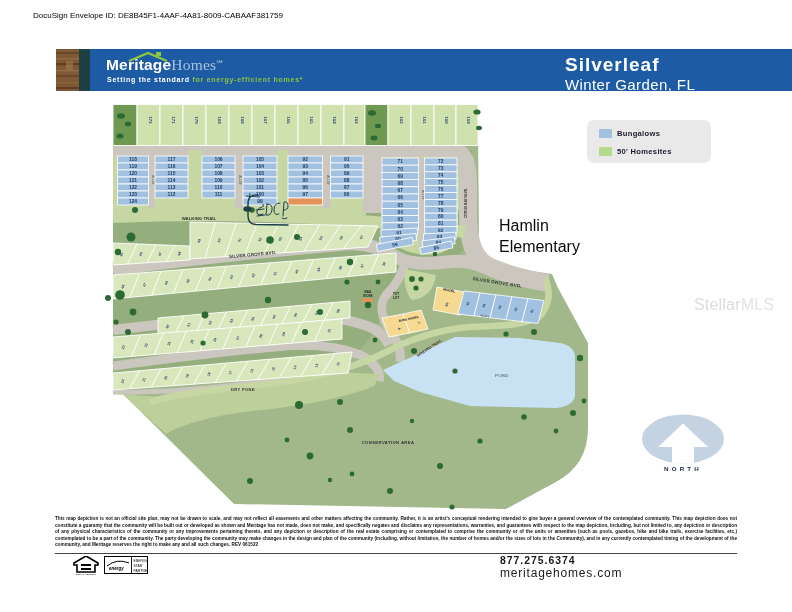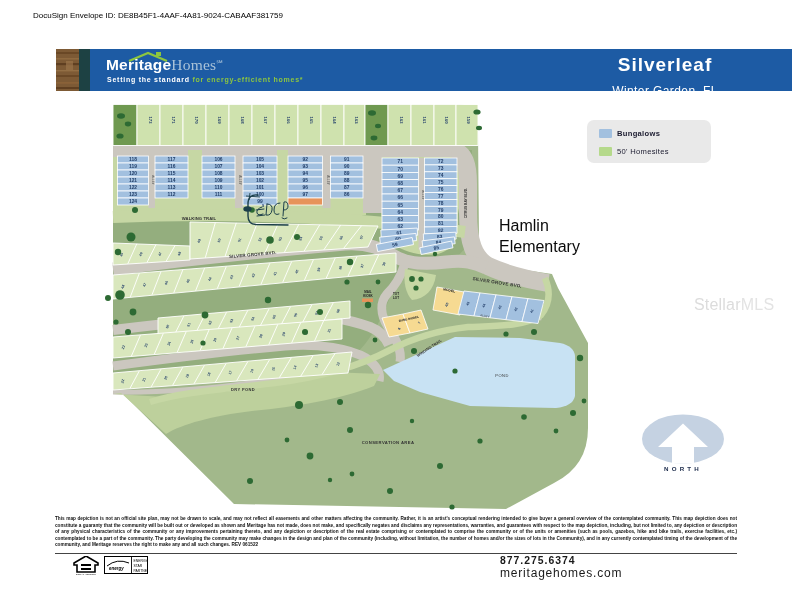--- a/index.html
+++ b/index.html
@@ -3,21 +3,21 @@
 <meta charset="utf-8">
 <style>
 html,body{margin:0;padding:0;background:#fff;width:792px;height:612px;overflow:hidden}
 *{box-sizing:border-box}
 body{font-family:"Liberation Sans",sans-serif;position:relative}
 .abs{position:absolute}
 </style>
 </head>
 <body>
 
-<div class="abs" style="left:33px;top:11px;font-size:8px;color:#000">DocuSign Envelope ID: DE8B45F1-4AAF-4A81-9024-CABAAF381759</div>
+<div class="abs" style="left:33px;top:11px;font-size:8px;color:#000">DocuSign Envelope ID: DE8B45F1-4AAF-4A81-8009-CABAAF381759</div>
 
 <div class="abs" style="left:56px;top:49px;width:748px;height:42px;background:#1d5ba4">
 
 <svg width="34" height="42" viewBox="0 0 34 42" style="position:absolute;left:0;top:0">
 <rect width="34" height="42" fill="#7d5a35"></rect>
 <rect y="3" width="34" height="2" fill="#6a4826"></rect>
       <rect y="9" width="34" height="1.6" fill="#8f6a40"></rect>
 <rect y="14" width="34" height="2.2" fill="#5f3f21"></rect>
       <rect y="21" width="34" height="1.4" fill="#936f45"></rect>
 <rect y="26" width="34" height="2" fill="#6a4826"></rect>
@@ -30,33 +30,33 @@
 
 <svg width="40" height="12" viewBox="0 0 40 12" style="position:absolute;left:72px;top:2px">
 <path d="M1,10 L20,2 L39,10" stroke="#8dc63f" stroke-width="2.4" fill="none"></path>
 <rect x="28" y="1" width="5" height="4" fill="#8dc63f"></rect>
 </svg>
 
 <div class="abs" style="left:50px;top:7px;font-size:15.5px;font-weight:bold;color:#fff;letter-spacing:0.2px">Meritage<span style="font-family:'Liberation Serif',serif;font-weight:normal;color:#a9c2d8">Homes<span style="font-size:8px;vertical-align:4px">℠</span></span></div>
 
 <div class="abs" style="left:51px;top:27px;font-size:7px;font-weight:bold;color:#fff;letter-spacing:0.75px">Setting the standard <span style="color:#8dc63f">for energy-efficient homes*</span></div>
 
-<div class="abs" style="left:509px;top:5px;width:200px;text-align:center;color:#fff">
+<div class="abs" style="left:509px;top:5px;width:200px;text-align:left;color:#fff">
       <div style="font-size:19px;font-weight:bold;letter-spacing:1px">Silverleaf</div>
-      <div style="font-size:12px;margin-top:8px;letter-spacing:0.4px">Winter Garden, FL</div>
+      <div style="font-size:15px;margin-top:0px;letter-spacing:0.4px">Winter Garden, FL</div>
     </div>
 </div>
 
 <div class="abs" style="left:587px;top:120px;width:124px;height:43px;background:#e9e9e9;border-radius:7px">
 
 <div class="abs" style="left:12px;top:9px;width:13px;height:8.5px;background:#a2c0df;border-radius:1px"></div>
 <div class="abs" style="left:30px;top:8.5px;font-size:7.6px;font-weight:bold;color:#1b1b2f;letter-spacing:0.3px">Bungalows</div>
 
 <div class="abs" style="left:12px;top:27px;width:13px;height:8.5px;background:#b5d98b;border-radius:1px"></div>
-<div class="abs" style="left:30px;top:26.5px;font-size:7.6px;font-weight:normal;color:#1b1b2f;letter-spacing:0.3px">50' Homesites</div>
+<div class="abs" style="left:30px;top:26.5px;font-size:7.6px;font-weight:bold;color:#1b1b2f;letter-spacing:0.3px">50' Homesites</div>
 </div>
 
 <svg class="abs" style="left:0;top:0" width="792" height="612" viewBox="0 0 792 612" font-family="Liberation Sans, sans-serif">
 
 <path d="M113,104 L458,104 Q477,104 478,130 L479,238 Q480,258 498,266 L552,274 L558,288 L588,343 L588,428 Q588,466 554,483 L506,509 L234,504 L121,392 L113,383 Z" fill="#a2b88b"></path>
 
 <path d="M113,150 L472,150 L472,235 C460,268 425,272 400,268 C390,300 378,332 358,352 C280,372 180,384 113,393 Z" fill="#94ae7e"></path>
 
 <rect x="113" y="150" width="253" height="65" fill="#c6d7a4"></rect>
 <path d="M380,152 L462,152 L462,185 C461,200 459,208 458,214 L458,232 C454,246 448,251 438,254 C420,257 404,251 394,245 L382,238 Z" fill="#c6d7a4"></path>

